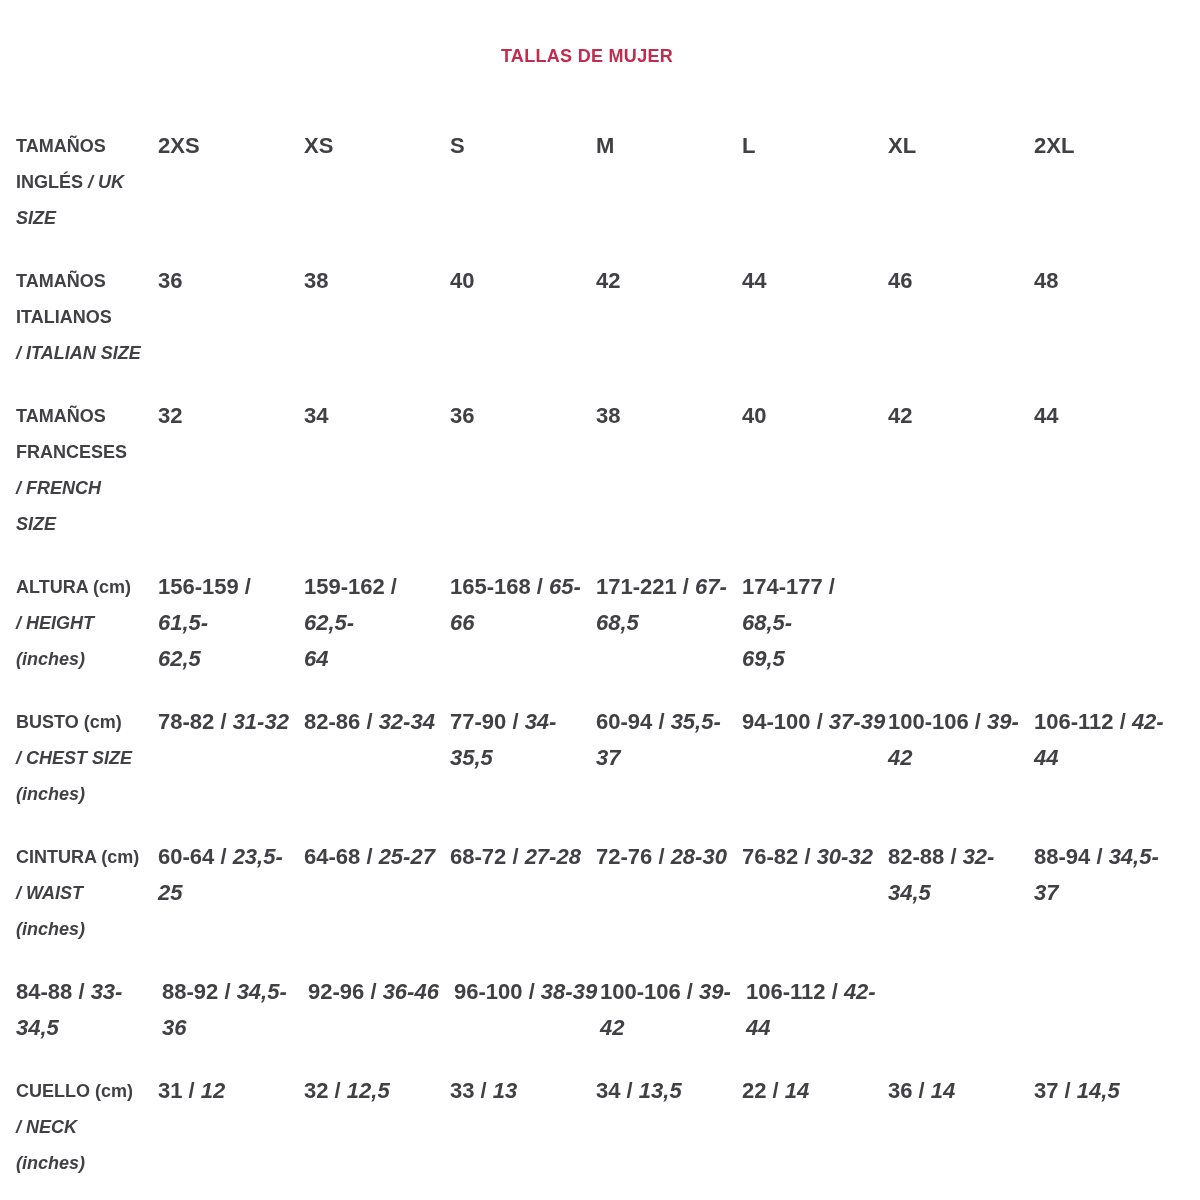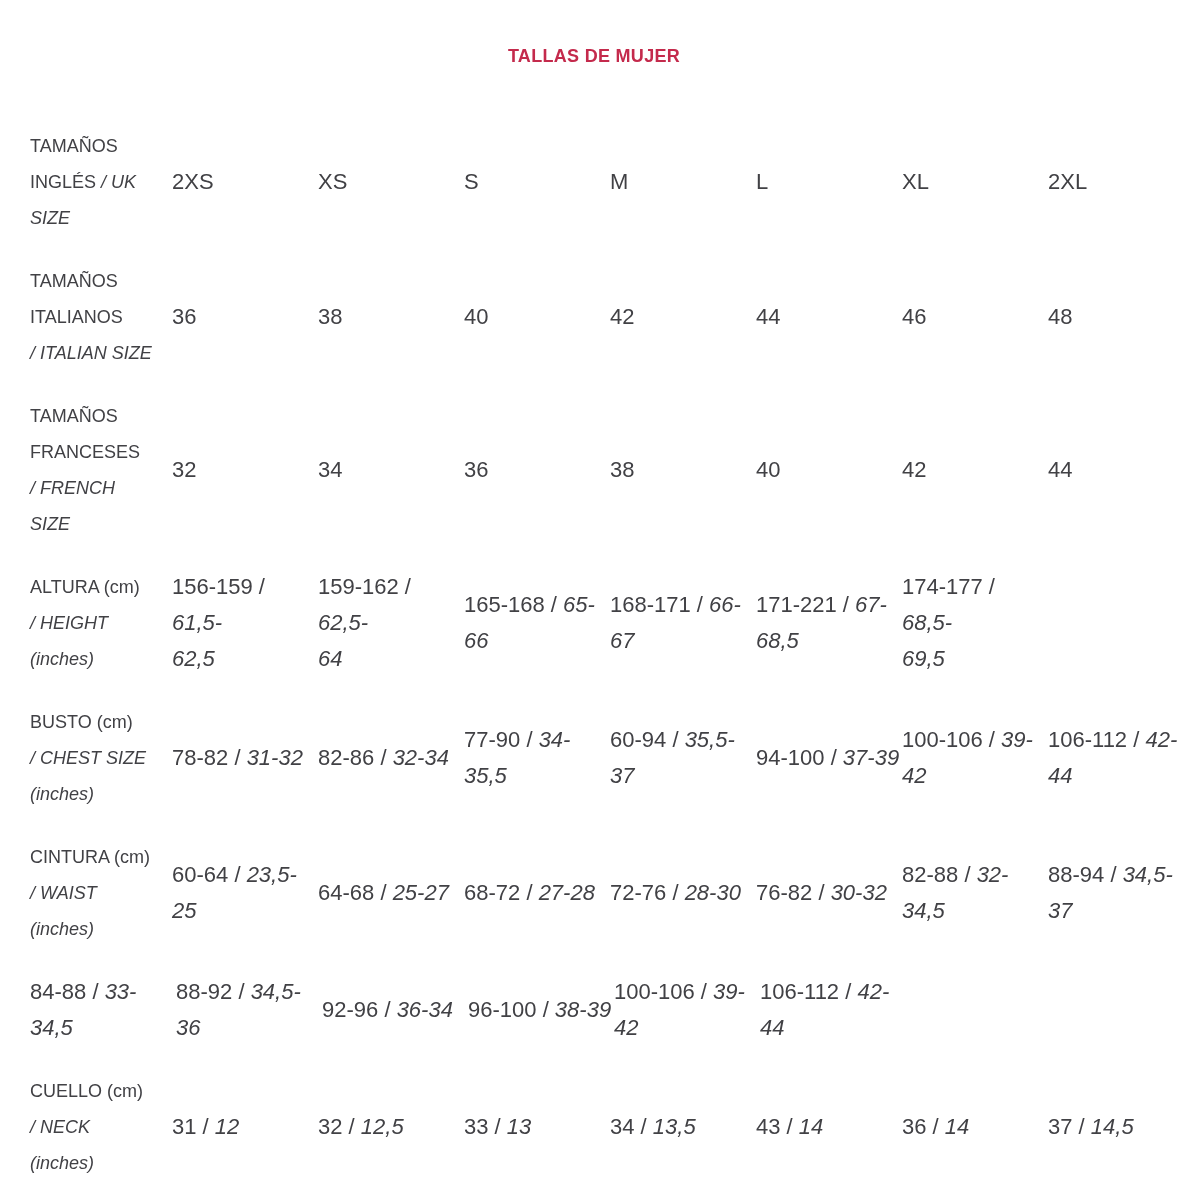--- a/index.html
+++ b/index.html
@@ -8,37 +8,38 @@
   }
   body {
     width: 1200px;
     height: 1200px;
     background: #ffffff;
     font-family: "Liberation Sans", sans-serif;
     color: #414145;
     overflow: hidden;
   }
   .sheet {
-    padding: 44px 6px 0 30px;
+    padding: 44px 6px 0 16px;
   }
   .title {
     font-size: 18px;
     line-height: 24px;
     font-weight: 700;
     text-align: center;
     letter-spacing: 0.3px;
     margin-right: 36px; 
   }
   .size-table {
     margin-top: 60px;
   }
   .row {
     display: flex;
-    align-items: center;
+    align-items: flex-start;
     margin-bottom: 27px;
+    font-weight: bold;
   }
   .label-cell {
     flex: 0 0 142px;
     width: 142px;
     font-size: 18px;
     line-height: 36px;
     white-space: pre-line;
   }
   .value-cell {
     flex: 0 0 146px;
@@ -98,22 +99,20 @@
       <div class="row">
         <div class="label-cell"><span class="es">ALTURA (cm)</span><span class="en">
 / HEIGHT
 (inches)</span></div>
         <div class="value-cell"><span class="cm">156-159</span><span class="sep"> / </span><span class="in">61,5-
 62,5</span></div>
         <div class="value-cell"><span class="cm">159-162</span><span class="sep"> / </span><span class="in">62,5-
 64</span></div>
         <div class="value-cell"><span class="cm">165-168</span><span class="sep"> / </span><span class="in">65-
 66</span></div>
-        <div class="value-cell"><span class="cm">168-171</span><span class="sep"> / </span><span class="in">66-
-67</span></div>
         <div class="value-cell"><span class="cm">171-221</span><span class="sep"> / </span><span class="in">67-
 68,5</span></div>
         <div class="value-cell"><span class="cm">174-177</span><span class="sep"> / </span><span class="in">68,5-
 69,5</span></div>
       </div>
       <div class="row">
         <div class="label-cell"><span class="es">BUSTO (cm)</span><span class="en">
 / CHEST SIZE
 (inches)</span></div>
         <div class="value-cell"><span class="cm">78-82</span><span class="sep"> / </span><span class="in">31-32</span></div>
@@ -134,33 +133,33 @@
         <div class="value-cell"><span class="cm">64-68</span><span class="sep"> / </span><span class="in">25-27</span></div>
         <div class="value-cell"><span class="cm">68-72</span><span class="sep"> / </span><span class="in">27-28</span></div>
         <div class="value-cell"><span class="cm">72-76</span><span class="sep"> / </span><span class="in">28-30</span></div>
         <div class="value-cell"><span class="cm">76-82</span><span class="sep"> / </span><span class="in">30-32</span></div>
         <div class="value-cell"><span class="cm">82-88</span><span class="sep"> / </span><span class="in">32-34,5</span></div>
         <div class="value-cell"><span class="cm">88-94</span><span class="sep"> / </span><span class="in">34,5-37</span></div>
       </div>
       <div class="row">
         <div class="value-cell"><span class="cm">84-88</span><span class="sep"> / </span><span class="in">33-34,5</span></div>
         <div class="value-cell"><span class="cm">88-92</span><span class="sep"> / </span><span class="in">34,5-36</span></div>
-        <div class="value-cell"><span class="cm">92-96</span><span class="sep"> / </span><span class="in">36-34</span></div>
+        <div class="value-cell"><span class="cm">92-96</span><span class="sep"> / </span><span class="in">36-46</span></div>
         <div class="value-cell"><span class="cm">96-100</span><span class="sep"> / </span><span class="in">38-39</span></div>
         <div class="value-cell"><span class="cm">100-106</span><span class="sep"> / </span><span class="in">39-
 42</span></div>
         <div class="value-cell"><span class="cm">106-112</span><span class="sep"> / </span><span class="in">42-
 44</span></div>
       </div>
       <div class="row">
         <div class="label-cell"><span class="es">CUELLO (cm)</span><span class="en">
 / NECK
 (inches)</span></div>
         <div class="value-cell"><span class="cm">31</span><span class="sep"> / </span><span class="in">12</span></div>
         <div class="value-cell"><span class="cm">32</span><span class="sep"> / </span><span class="in">12,5</span></div>
         <div class="value-cell"><span class="cm">33</span><span class="sep"> / </span><span class="in">13</span></div>
         <div class="value-cell"><span class="cm">34</span><span class="sep"> / </span><span class="in">13,5</span></div>
-        <div class="value-cell"><span class="cm">43</span><span class="sep"> / </span><span class="in">14</span></div>
+        <div class="value-cell"><span class="cm">22</span><span class="sep"> / </span><span class="in">14</span></div>
         <div class="value-cell"><span class="cm">36</span><span class="sep"> / </span><span class="in">14</span></div>
         <div class="value-cell"><span class="cm">37</span><span class="sep"> / </span><span class="in">14,5</span></div>
       </div>
     </div>
 </div>
 
 </body></html>

